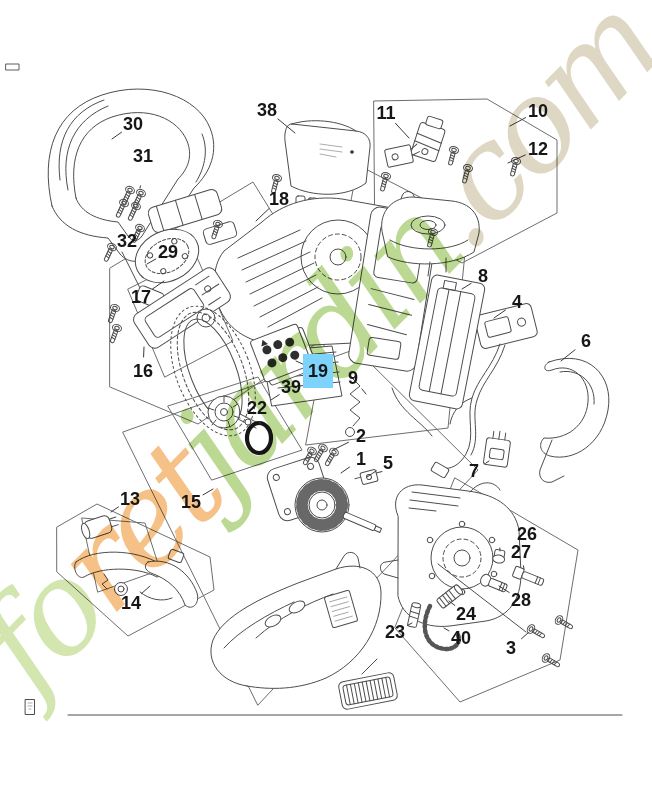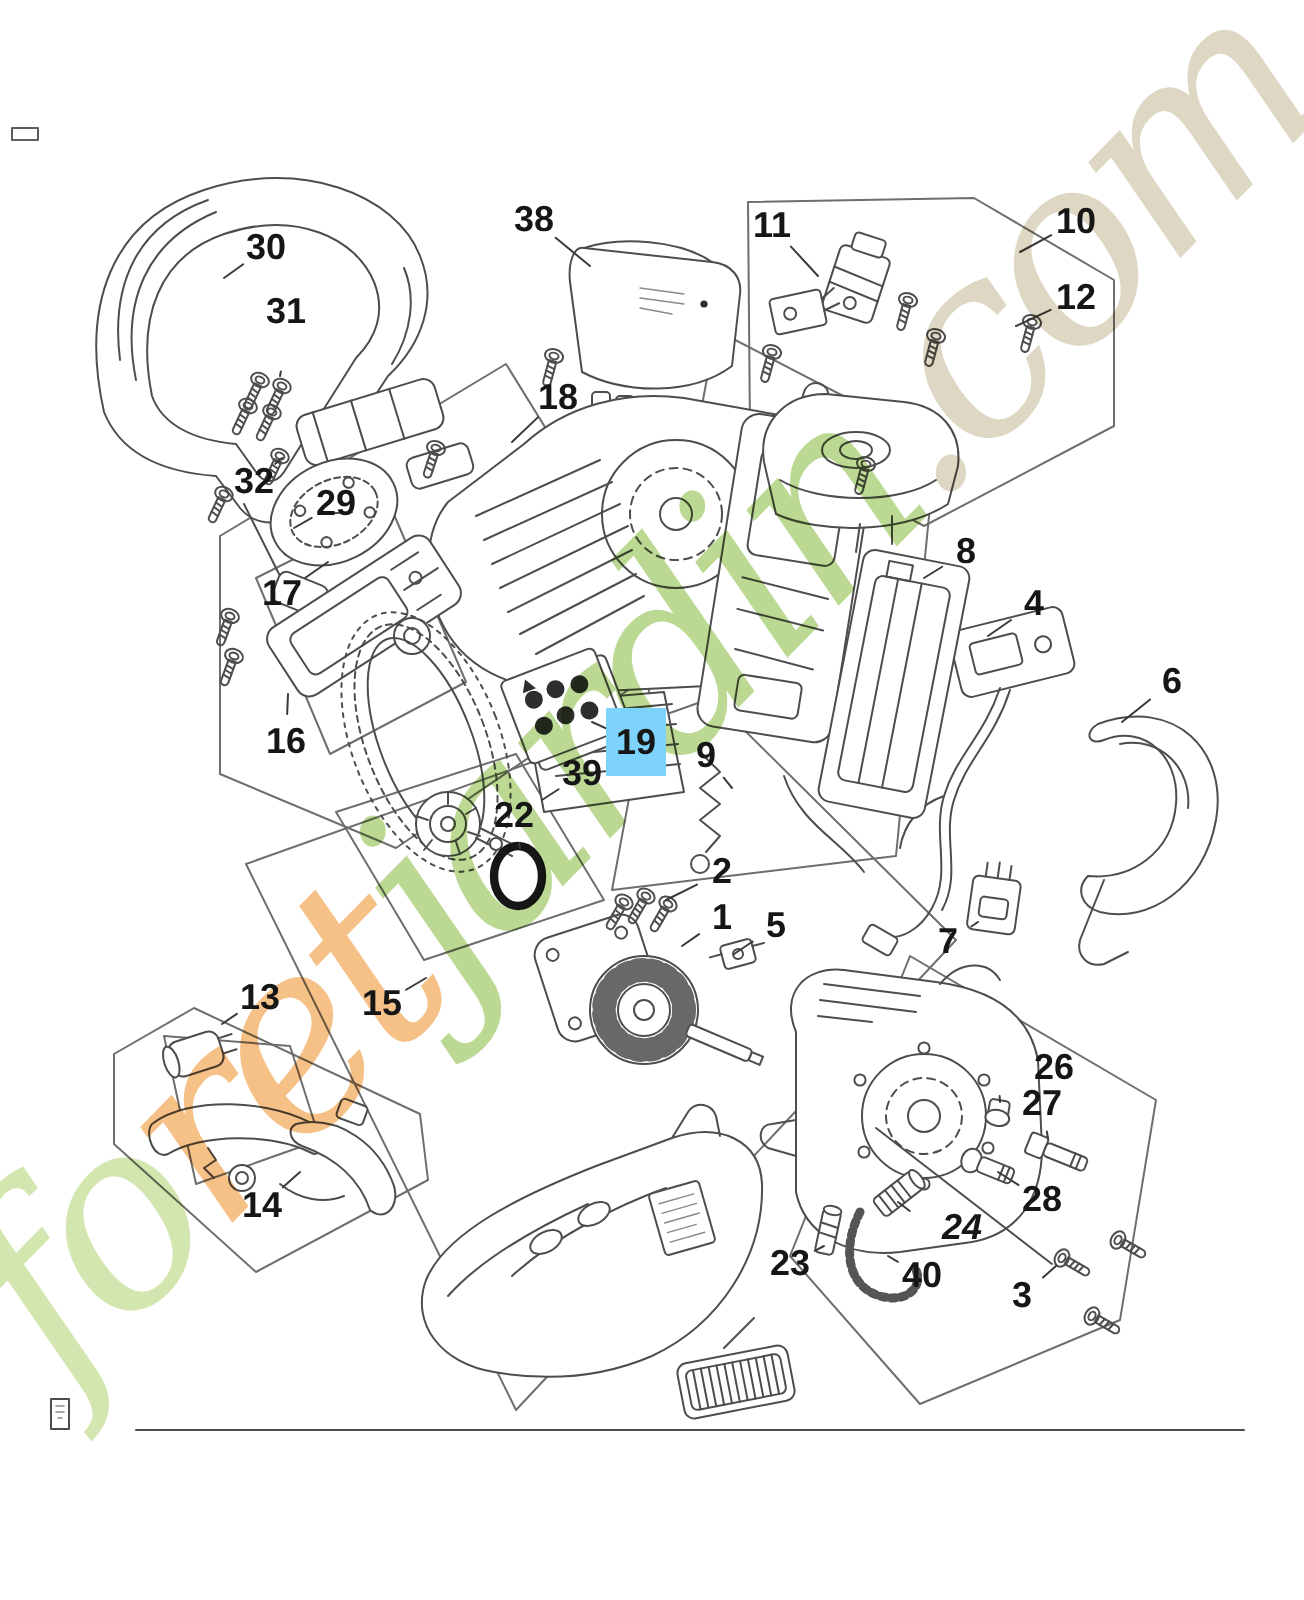--- a/index.html
+++ b/index.html
@@ -426,18 +426,18 @@
       <div class="callout" style="left: 361px; top: 436px;">2</div>
       <div class="callout" style="left: 361px; top: 459px;">1</div>
       <div class="callout" style="left: 388px; top: 463px;">5</div>
       <div class="callout" style="left: 474px; top: 471px;">7</div>
       <div class="callout" style="left: 130px; top: 499px;">13</div>
       <div class="callout" style="left: 191px; top: 502px;">15</div>
       <div class="callout" style="left: 131px; top: 603px;">14</div>
       <div class="callout" style="left: 499px; top: 534px; margin-left: 28px;">26</div>
       <div class="callout" style="left: 521px; top: 552px;">27</div>
       <div class="callout" style="left: 521px; top: 600px;">28</div>
-      <div class="callout" style="left: 481px; top: 614px; font-style: italic;">24</div>
+      <div class="callout" style="left: 466px; top: 614px;">24</div>
       <div class="callout" style="left: 395px; top: 632px;">23</div>
       <div class="callout" style="left: 461px; top: 638px;">40</div>
       <div class="callout" style="left: 511px; top: 648px;">3</div>
     </div>
 </div>
 
 </body></html>

